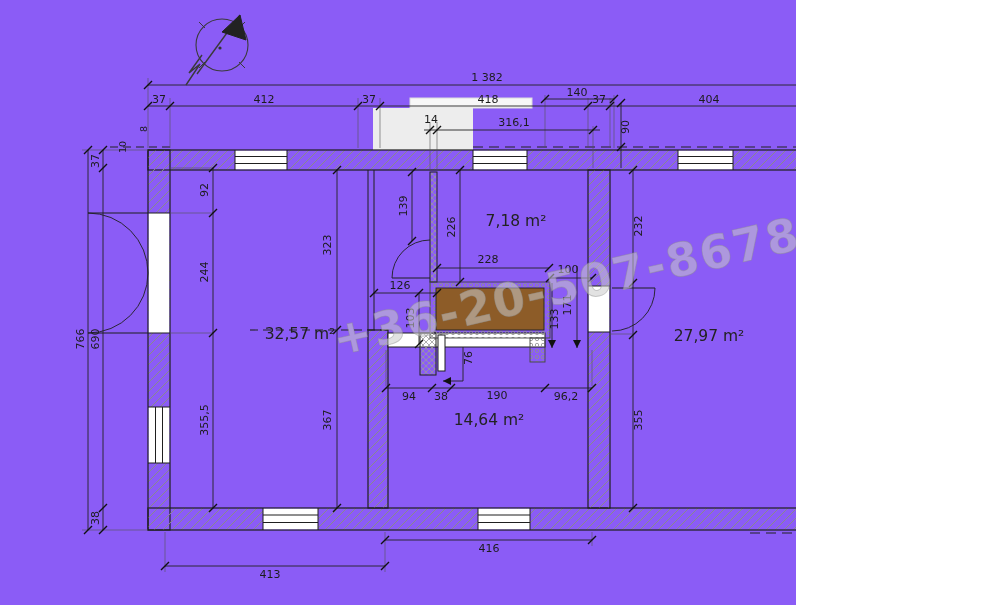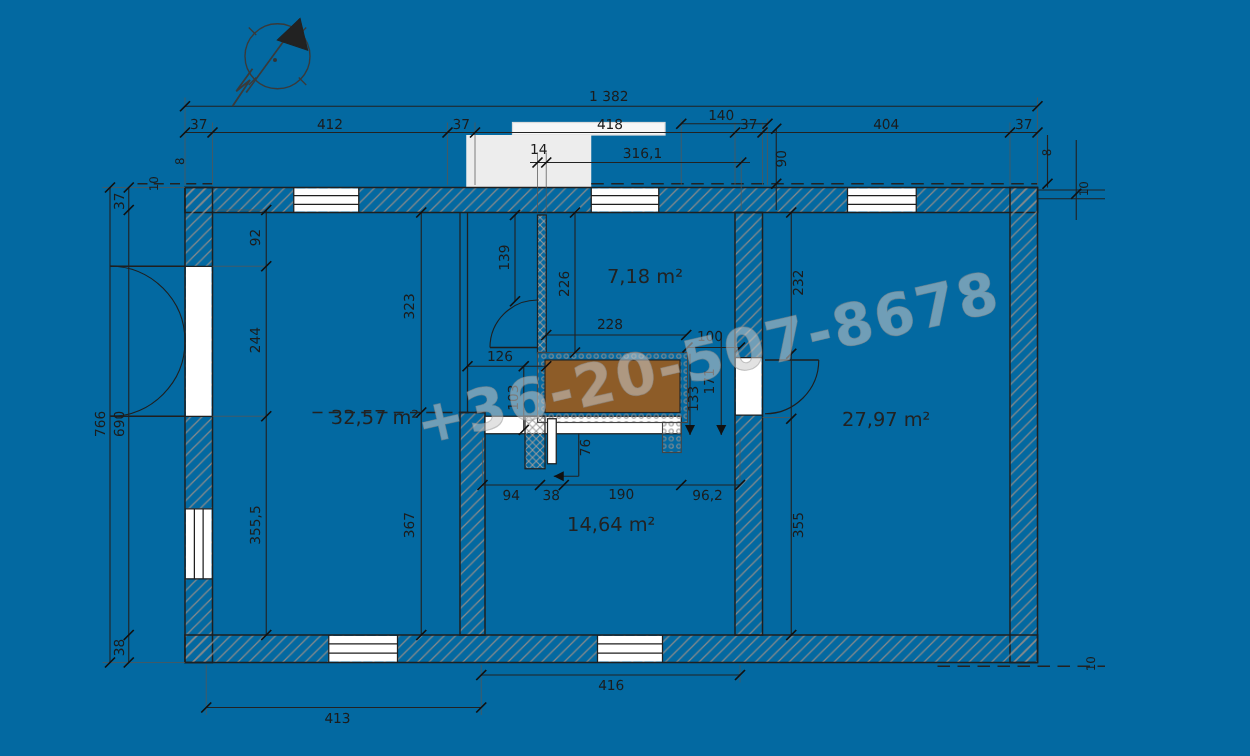--- a/index.html
+++ b/index.html
@@ -1,16 +1,16 @@
 <!DOCTYPE html>
 <html><head>
 <meta charset="utf-8">
 <style>
   html,body{margin:0;padding:0;background:#ffffff;}
-  .stage{position:relative;width:1000px;height:605px;background:#0369a1;overflow:hidden;
+  .stage{position:relative;width:796px;height:605px;background:#8b5cf6;overflow:hidden;
          font-family:"DejaVu Sans","Liberation Sans",sans-serif;}
   svg{display:block}
   text{fill:#1c1c1c;font-family:"DejaVu Sans","Liberation Sans",sans-serif;}
   .dim{font-size:11px;}
   .dim-sm{font-size:9.5px;}
   .room{font-size:15.5px;fill:#222;}
   .wm{font-size:46px;font-weight:bold;letter-spacing:2px;
       fill:#cbcbcb;fill-opacity:.55;stroke:#8f8f8f;stroke-opacity:.45;stroke-width:.9;}
 </style>
 </head>

